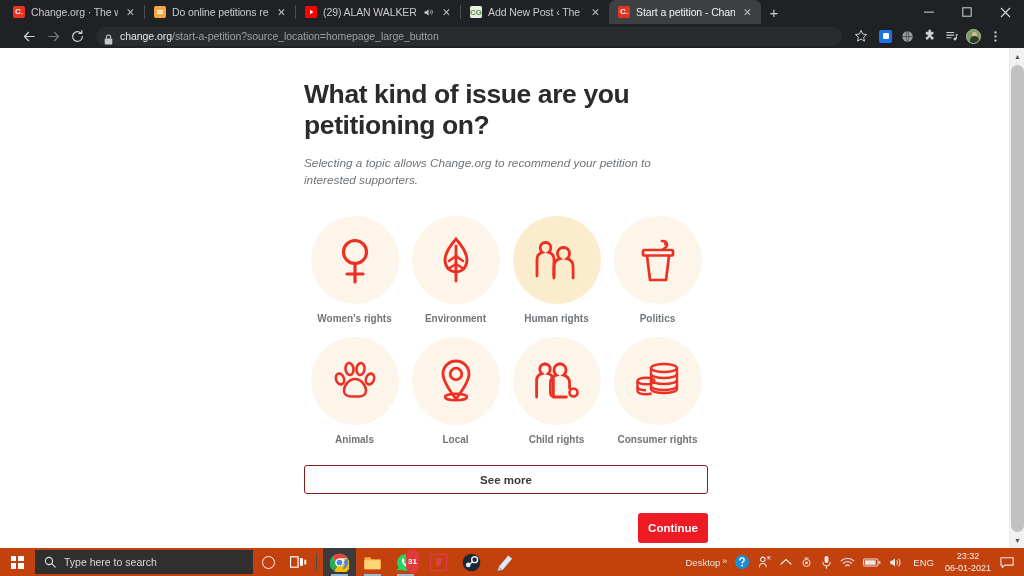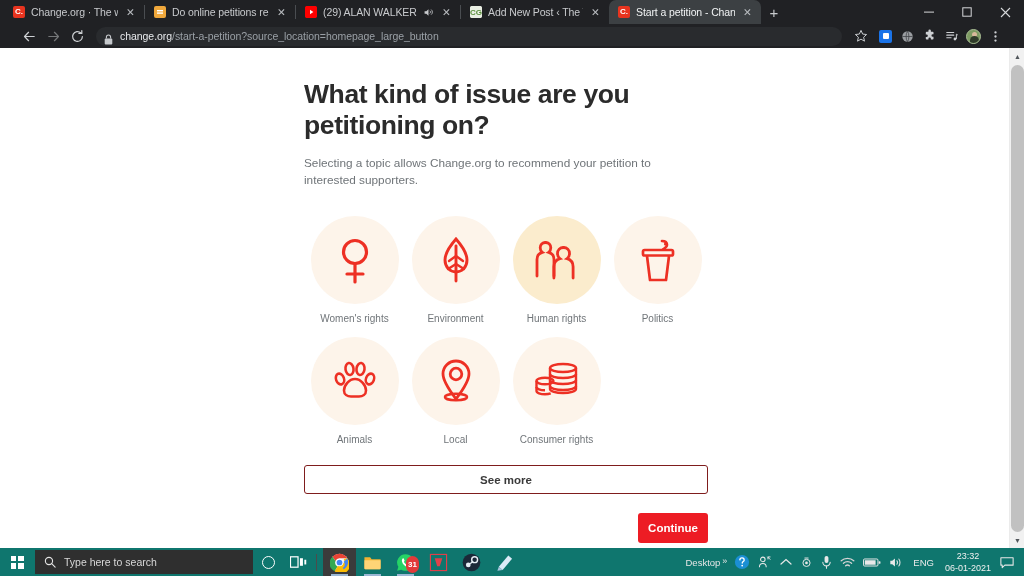--- a/index.html
+++ b/index.html
@@ -112,27 +112,28 @@
   #page { position: absolute; left: 0; top: 0; width: 826px; height: 500px; background:#fff; }
 
   #content { position: absolute; left: 304px; top: 31px; width: 404px; }
 
   h1#heading {
     font-size: 26.5px; line-height: 31px; color: #2b2b2b;
     font-weight: bold; letter-spacing: -0.4px; width: 340px;
   }
   #subtitle {
     margin-top: 14px; font-size: 11.8px; line-height: 17px;
-    color: #6f7478; width: 375px;
+    color: #6f7478; width: 375px; font-style: italic;
   }
 
   #grid {
     margin-top: 27px; display: grid;
     grid-template-columns: repeat(4, 101px);
     row-gap: 13px;
+    font-weight: bold;
   }
   .topic {
     width: 101px; display: flex; flex-direction: column; align-items: center;
   }
   .topic .bubble {
     width: 88px; height: 88px; border-radius: 50%;
     background: #fdf4ea;
     display: flex; align-items: center; justify-content: center;
   }
   .topic.selected .bubble { background: #fbeccd; }
@@ -171,21 +172,21 @@
   #sb-up { top: 0; }
   #sb-down { bottom: 0; }
   #sb-thumb {
     position: absolute; left: 1px; top: 17px; width: 13px; height: 467px;
     background: #c1c1c1; border-radius: 7px;
   }
 
   
   #taskbar {
     position: absolute; left: 0; top: 548px; width: 1024px; height: 28px;
-    background: #0f766e; display: flex; align-items: center;
+    background: #c2410c; display: flex; align-items: center;
   }
   #startbtn {
     width: 34px; height: 28px; display: flex; align-items: center; justify-content: center;
   }
   #startbtn .win {
     width: 13px; height: 13px; display: grid;
     grid-template-columns: 1fr 1fr; grid-template-rows: 1fr 1fr; gap: 1.6px;
   }
   #startbtn .win i { background: #fff; display: block; }
 
@@ -210,21 +211,21 @@
   .app {
     width: 33px; height: 28px; display: flex; align-items: center;
     justify-content: center; position: relative;
   }
   .app.active { background: #3b3b3b; }
   .app.active::after, .app.running::after {
     content: ''; position: absolute; bottom: 0; left: 8px; width: 17px; height: 2px;
     background: #9bb7d4;
   }
   .app .badge {
-    position: absolute; right: 3px; bottom: 3px; min-width: 13px; height: 17px;
+    position: absolute; right: 3px; bottom: 3px; min-width: 13px; height: 24px;
     background: #e23a3a; border-radius: 7px; color: #fff; font-size: 8px;
     display: flex; align-items: center; justify-content: center;
     font-weight: bold; padding: 0 2px;
   }
 
   
   .gl { width: 19px; height: 19px; display:block; }
 
   #tray {
     margin-left: auto; display: flex; align-items: center; height: 28px;
@@ -484,20 +485,34 @@
                 <svg width="42" height="48" viewBox="0 0 42 48">
                   <path d="M21 4c7.2 0 13 5.7 13 12.8 0 8.5-10 21.2-13 25.2-3-4-13-16.7-13-25.2C8 9.7 13.8 4 21 4z" fill="none" stroke="#ed3024" stroke-width="2.8"></path>
                   <circle cx="21" cy="17" r="5.8" fill="none" stroke="#ed3024" stroke-width="2.8"></circle>
                   <ellipse cx="21" cy="40" rx="11" ry="3.2" fill="none" stroke="#ed3024" stroke-width="2.6"></ellipse>
                 </svg>
               </span>
             </div>
             <div class="label">Local</div>
           </div>
 
+          <div class="topic">
+            <div class="bubble">
+              <span>
+                <svg width="48" height="44" viewBox="0 0 48 44">
+                  <path d="M12 5c3.2 0 5.2 2.3 5.2 5.2 0 2-.8 3.5-2 4.4 3.1.9 5.2 3.5 5.2 7V38" fill="none" stroke="#ed3024" stroke-width="2.8" stroke-linecap="round"></path>
+                  <path d="M12 5c-3.2 0-5.2 2.3-5.2 5.2 0 2 .8 3.5 2 4.4-3.1.9-5.2 3.5-5.2 7V38" fill="none" stroke="#ed3024" stroke-width="2.8" stroke-linecap="round"></path>
+                  <path d="M27 5c3.6 0 6 2.6 6 6 0 2.3-.9 4.1-2.4 5.1 3.6 1 6 4 6 8.1v5" fill="none" stroke="#ed3024" stroke-width="2.8" stroke-linecap="round"></path>
+                  <path d="M27 5c-3.6 0-6 2.6-6 6 0 2.3.9 4.1 2.4 5.1-3.6 1-6 4-6 8.1V34c0 2.2 1.8 4 4 4h12" fill="none" stroke="#ed3024" stroke-width="2.8" stroke-linecap="round"></path>
+                  <circle cx="40.5" cy="33.5" r="4" fill="none" stroke="#ed3024" stroke-width="2.6"></circle>
+                </svg>
+              </span>
+            </div>
+            <div class="label">Child rights</div>
+          </div>
 
           <div class="topic">
             <div class="bubble">
               <span>
                 <svg width="48" height="44" viewBox="0 0 48 44">
                   <g fill="none" stroke="#ed3024" stroke-width="2.4">
                     <ellipse cx="30" cy="9" rx="13" ry="4"></ellipse>
                     <path d="M17 9v21c0 2.2 5.8 4 13 4s13-1.8 13-4V9"></path>
                     <path d="M17 15c0 2.2 5.8 4 13 4s13-1.8 13-4"></path>
                     <path d="M17 21c0 2.2 5.8 4 13 4s13-1.8 13-4"></path>

